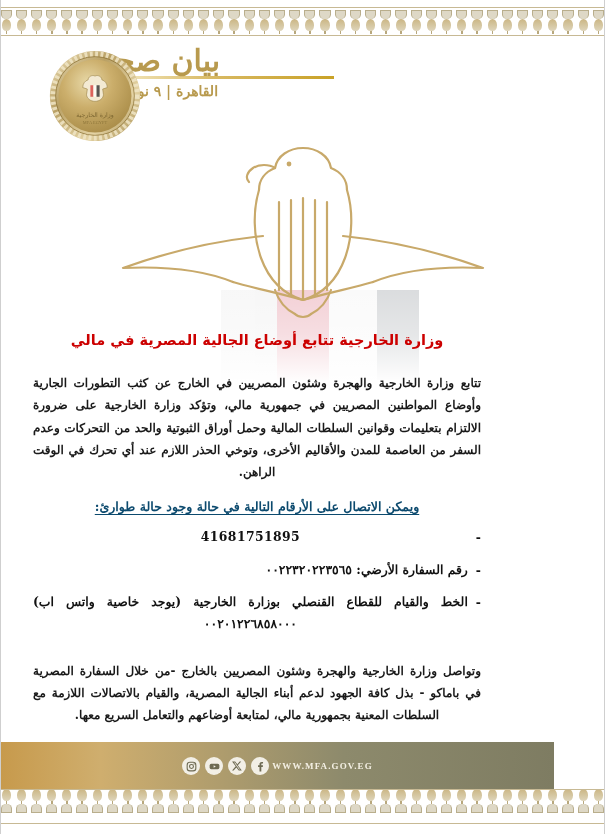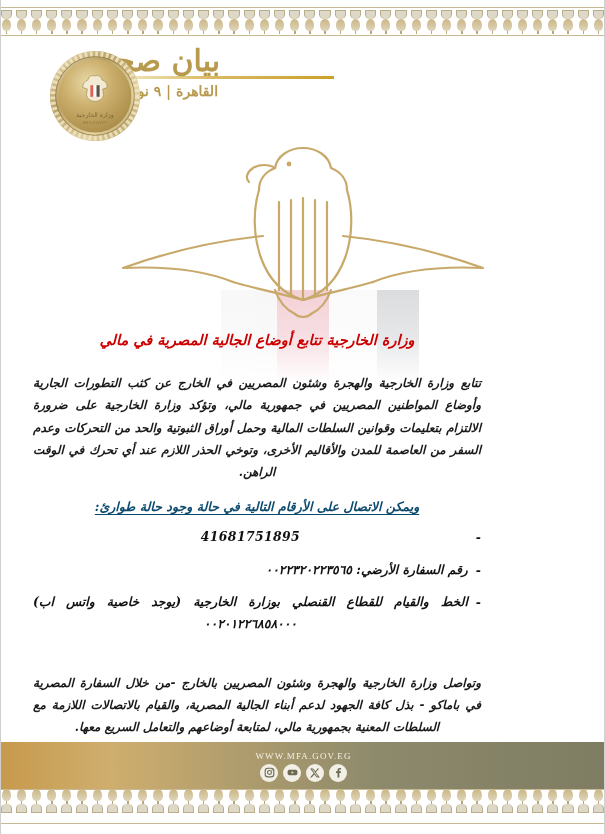--- a/index.html
+++ b/index.html
@@ -133,21 +133,20 @@
   
   .content {
     position: absolute;
     left: 0;
     top: 330px;
     width: 512px;
     z-index: 4;
     padding: 0 32px;
     box-sizing: border-box;
     direction: rtl;
-    font-style: italic;
   }
 
   .doc-title {
     text-align: center;
     color: #cc0000;
     font-family: "DejaVu Sans", "Liberation Sans", sans-serif;
     font-weight: bold;
     font-size: 14.5px;
     margin: 0 0 22px 0;
     line-height: 1.4;
@@ -210,37 +209,38 @@
     letter-spacing: 0.4px;
     direction: ltr;
     unicode-bidi: embed;
   }
   .contact-inline {
     display: block;
     text-align: right;
   }
 
   .closing {
-    margin-top: 36px;
+    margin-top: 24px;
   }
 
   
   .footer-band {
     position: absolute;
     left: 0;
     bottom: 44px;
-    width: 605px;
+    width: 553px;
     height: 48px;
     background: linear-gradient(to right, #c79a4c 0%, #cfae6e 18%, #8d8a6c 62%, #7e7c62 100%);
     z-index: 6;
     display: flex;
-    flex-direction: column;
+    flex-direction: row;
     align-items: center;
     justify-content: center;
     gap: 3px;
+    font-weight: bold;
   }
   .footer-url {
     font-family: "Liberation Serif", "DejaVu Serif", serif;
     font-size: 9px;
     letter-spacing: 1.1px;
     color: #f4f0e4;
     direction: ltr;
   }
   .social-row {
     display: flex;

